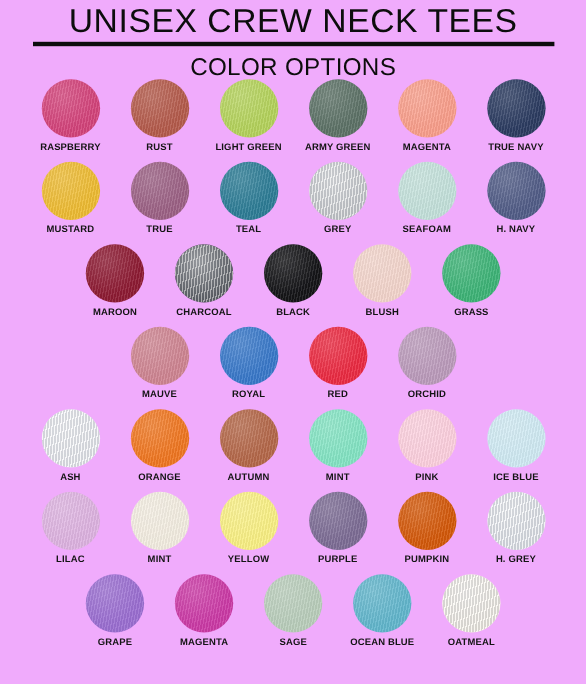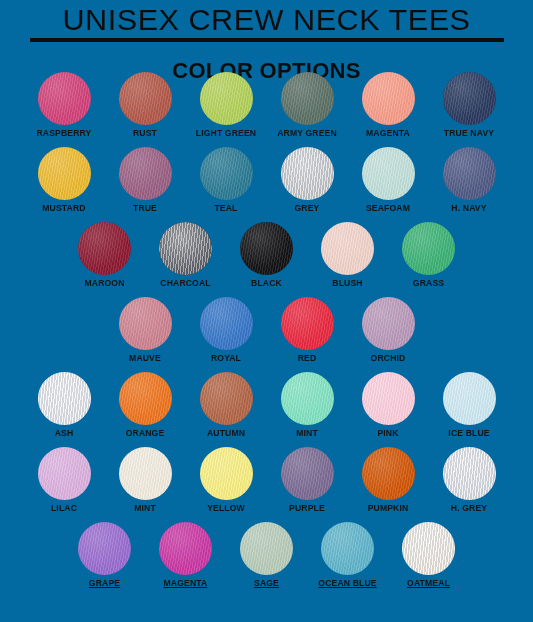--- a/index.html
+++ b/index.html
@@ -12,21 +12,21 @@
     height: 622px;
     font-family: "Liberation Sans", sans-serif;
     color: #111111;
     overflow: hidden;
     position: relative;
   }
   .page {
     width: 533px;
     height: 622px;
     position: relative;
-    background: #0369a1;
+    background: #f0abfc;
     box-sizing: border-box;
   }
 
   
   .header {
     padding-top: 4px;
     text-align: center;
   }
   .title-main {
     font-size: 30px;
@@ -39,40 +39,40 @@
     transform: scaleX(1.02);
   }
   .title-rule {
     height: 4px;
     background: #0d0d0d;
     margin: 2px auto 0 auto;
     width: 474px;
   }
   .title-sub {
     font-size: 22px;
-    font-weight: 700;
+    font-weight: 400;
     letter-spacing: 0.3px;
     color: #0d0d0d;
-    margin-top: 16px;
+    margin-top: 6px;
     white-space: nowrap;
   }
 
   
   .grid {
     position: absolute;
     left: 0;
     top: 72px;
     width: 533px;
   }
   .swatch-row {
     display: flex;
     justify-content: center;
     height: 75px;
   }
-  .swatch-row.last { height: 97px; text-decoration: underline; }
+  .swatch-row.last { height: 97px; }
 
   .swatch-cell {
     width: 81px;
     height: 75px;
     display: flex;
     flex-direction: column;
     align-items: center;
     box-sizing: border-box;
   }
   .swatch-row.last .swatch-cell { width: 81px; }

